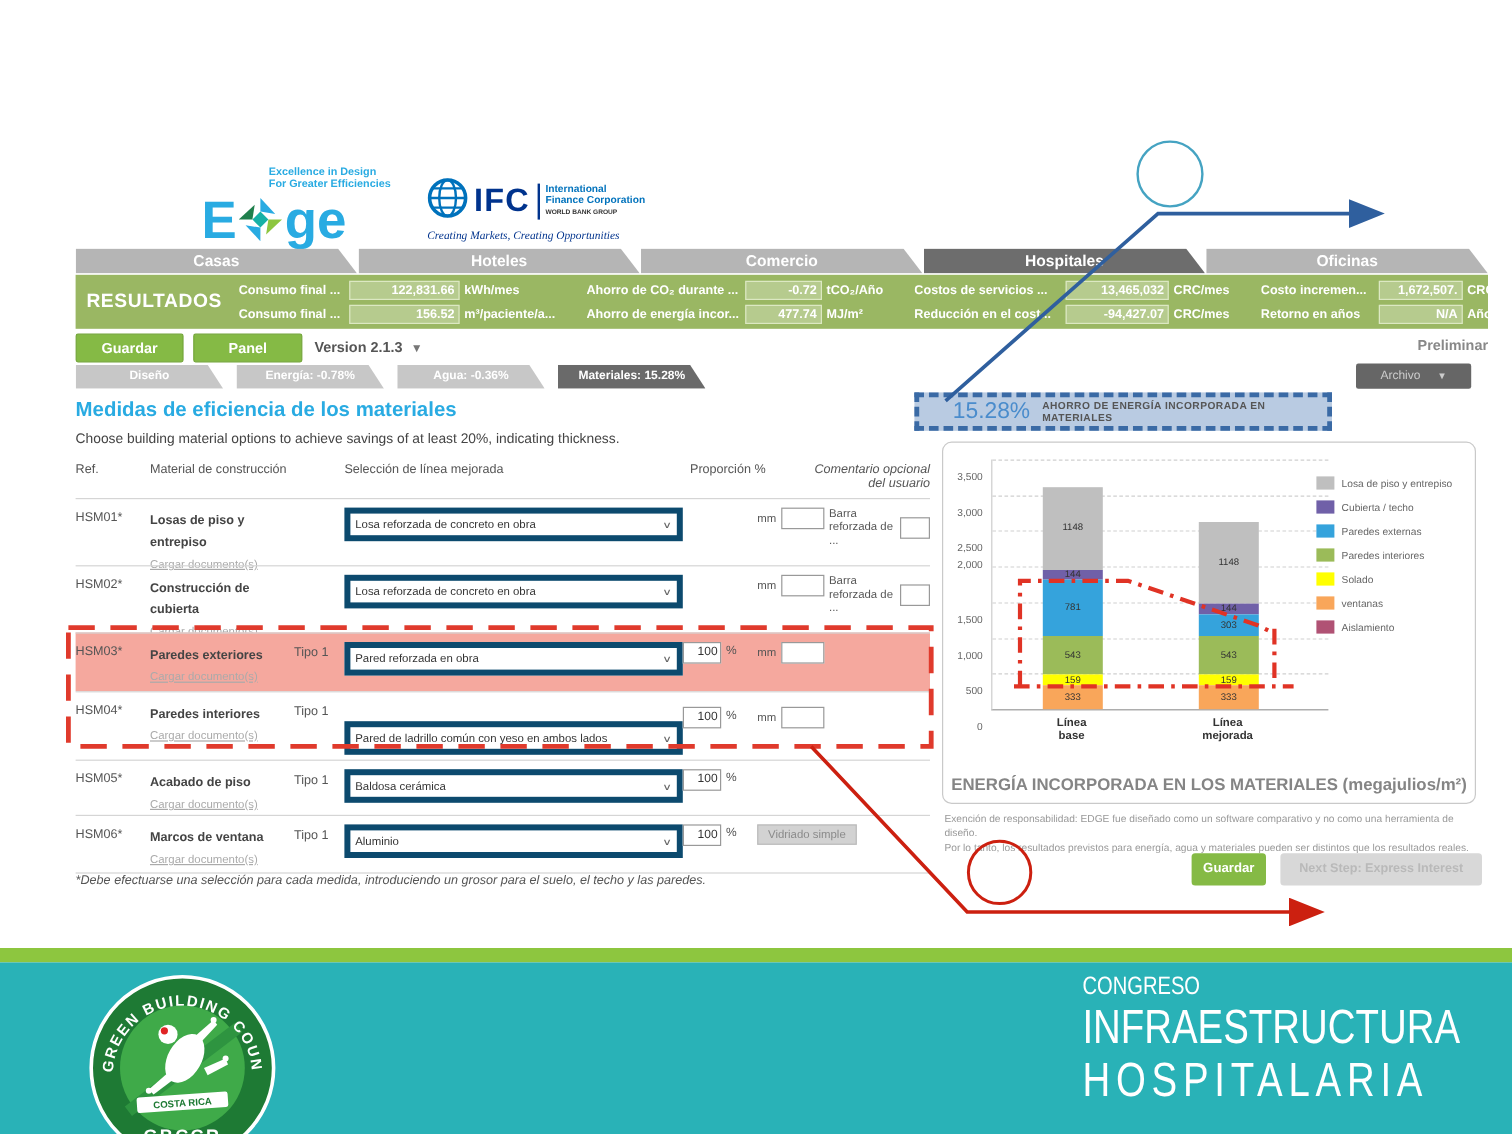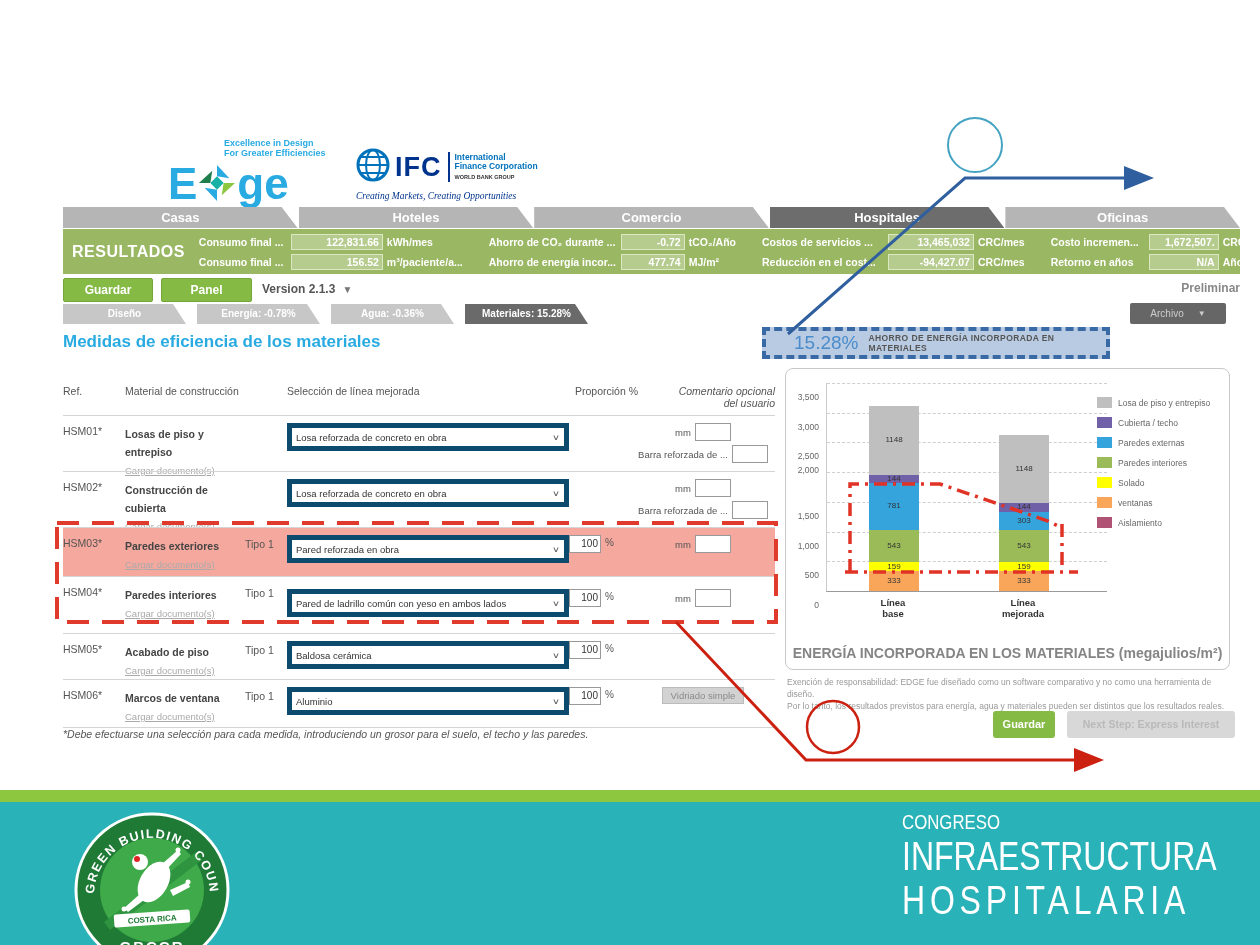--- a/index.html
+++ b/index.html
@@ -62,21 +62,21 @@
   .mat-link{font-size:9.5px;color:#aaa;text-decoration:underline;margin-top:3px;display:inline-block;}
   .col-tipo{width:42px;padding-top:10px;font-size:10.5px;color:#555;}
   .col-sel{width:282px;padding-top:7px;}
   .select{height:18px;border:5px solid #0c4a6e;background:#fff;display:flex;align-items:center;
           font-size:9.5px;color:#333;padding:0 4px;justify-content:space-between;text-align:center;}
   .select .chev{color:#666;font-size:11px;transform:scaleY(.7);}
   .col-pct{width:62px;padding-top:7px;display:flex;align-items:flex-start;font-size:10px;color:#555;gap:4px;}
   .inputbox{height:16px;border:1px solid #999;background:#fff;font-size:10px;color:#333;
             text-align:right;padding:0 2px;line-height:16px;}
   .pct-in{width:26px;}
-  .col-right{flex:1;display:flex;flex-direction:column;align-items:center;padding-top:7px;gap:4px;}
+  .col-right{flex:1;display:flex;flex-direction:row;align-items:flex-start;padding-top:7px;gap:4px;}
   .mini{display:flex;align-items:center;gap:4px;font-size:9.5px;color:#555;}
   .mm-in{width:30px;}
   .row-hl{background:#f5a89e;}
   .vidriado{background:#d2d2d2;border:1px solid #bbb;color:#8a8a8a;font-size:9.5px;padding:2px 8px;}
   .footnote{position:absolute;left:63px;top:728px;font-size:10.5px;color:#555;font-style:italic;}
   
   .callout{position:absolute;left:762px;top:327px;width:348px;height:32px;background:#b9cbe2;
            border:4px dashed #3a6aa5;box-sizing:border-box;display:flex;align-items:center;padding-left:28px;gap:10px;}
   .callout-pct{color:#4a8ccc;font-size:19px;}
   .callout-label{color:#555;font-size:8.5px;font-weight:bold;letter-spacing:.4px;}
@@ -221,20 +221,21 @@
     <div class="subtab">Energía: -0.78%</div>
     <div class="subtab">Agua: -0.36%</div>
     <div class="subtab active">Materiales: 15.28%</div>
   </div>
   <div class="archivo">
       <span>Archivo</span>
       <span style="font-size:8px;">▼</span>
     </div>
 
   <div class="sec-title">Medidas de eficiencia de los materiales</div>
+  <div class="sec-sub">Choose building material options to achieve savings of at least 20%, indicating thickness.</div>
 
   <div class="mat-table">
     <div class="mat-head">
       <span class="col-ref" style="padding-top:0">Ref.</span>
       <span class="col-sw"></span>
       <span style="width:162px">Material de construcción</span>
       <span style="width:282px">Selección de línea mejorada</span>
       <span style="width:75px;text-align:center">Proporción %</span>
       <span style="flex:1;text-align:right;font-style:italic;line-height:12px"><span>Comentario opcional</span><br><span>del usuario</span></span>
     </div>
@@ -308,21 +309,21 @@
             <span class="inputbox mm-in"></span>
           </span>
       </span>
     </div>
 
     <div class="mat-row" style="height:56px">
       <span class="col-ref">HSM04*</span>
       <span class="col-sw"><span class="swatch" style="background: rgb(155, 187, 89);"></span></span>
       <span class="col-name"><span class="mat-name">Paredes interiores</span><br><span class="mat-link">Cargar documento(s)</span></span>
       <span class="col-tipo">Tipo 1</span>
-      <span class="col-sel" style="padding-top:12px">
+      <span class="col-sel" style="padding-top:24px">
           <span class="select">
             <span>Pared de ladrillo común con yeso en ambos lados</span>
             <span class="chev">∨</span>
           </span>
         </span>
       <span class="col-pct" style="padding-top:12px">
           <span class="inputbox pct-in">100</span>
           <span style="padding-top:2px">%</span>
         </span>
       <span class="col-right" style="padding-top:12px">

